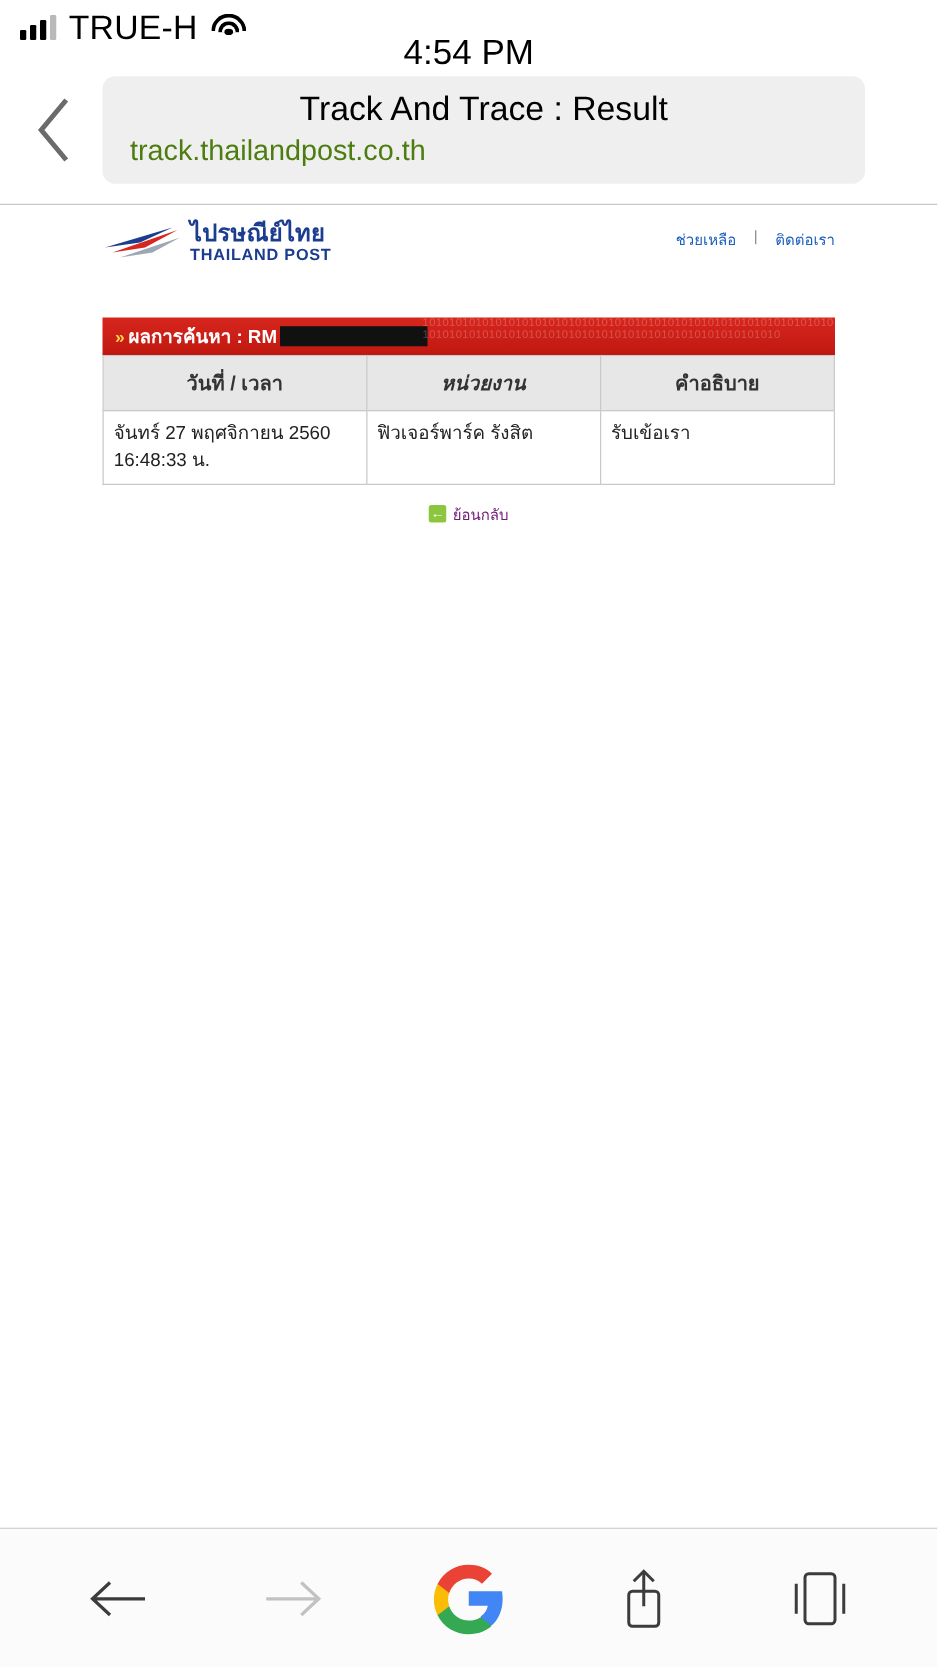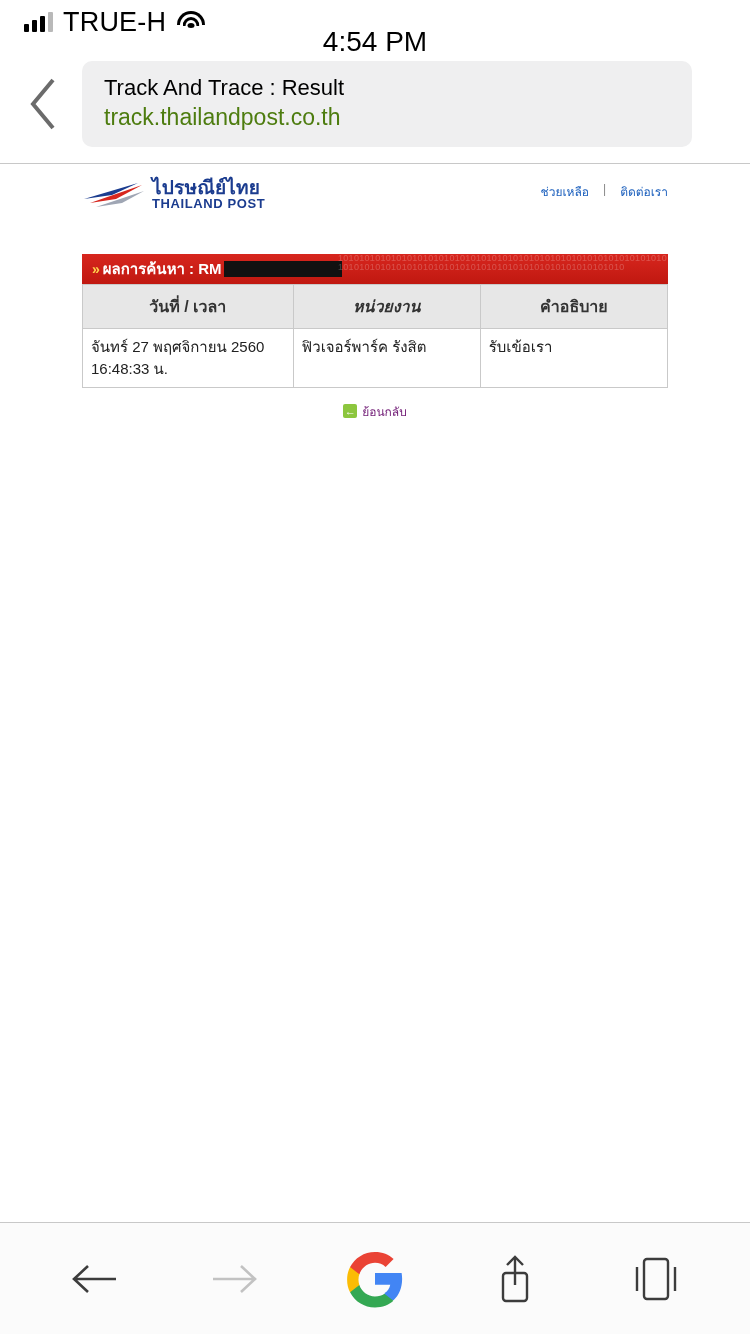--- a/index.html
+++ b/index.html
@@ -8,21 +8,21 @@
     font-family: "Liberation Sans", sans-serif;
     background: #ffffff;
     overflow: hidden;
   }
   .screen { position: relative; width: 750px; height: 1334px; display: flex; flex-direction: column; background:#fff; }
 
   
   .statusbar {
     height: 44px; flex: 0 0 44px;
     display: flex; align-items: center;
-    padding: 0 24px;
+    padding: 0 16px;
     font-size: 26px; color: #000;
     position: relative;
   }
   .sb-left { display: flex; align-items: center; gap: 10px; }
   .signal { display: flex; align-items: flex-end; gap: 3px; height: 20px; }
   .signal i { display: block; width: 5px; background: #000; border-radius: 1px; }
   .signal i:nth-child(1) { height: 8px; }
   .signal i:nth-child(2) { height: 12px; }
   .signal i:nth-child(3) { height: 16px; }
   .signal i:nth-child(4) { height: 20px; background: #b9b9b9; }
@@ -52,28 +52,28 @@
     border-bottom: 1px solid #c8c8c8;
     padding: 0 14px;
   }
   .back-chevron { width: 60px; display:flex; align-items:center; justify-content:center; color: #4a4a4a; }
   .urlbox {
     flex: 1; height: 86px;
     background: #efeff0; border-radius: 10px;
     display: flex; flex-direction: column; justify-content: center;
     padding: 0 22px; margin-left: 8px; margin-right: 44px;
   }
-  .url-title { font-size: 22px; color: #000; line-height: 1.25; }
+  .url-title { font-size: 27px; color: #000; line-height: 1.25; text-align: center; }
   .url-host { font-size: 23px; color: #4d7c0f; line-height: 1.3; margin-top: 2px; }
 
   
   .content { flex: 1; background: #fff; position: relative; overflow: hidden; }
 
   .logo-row { display:flex; align-items:flex-start; justify-content:space-between; padding: 14px 82px 0 82px; }
-  .logo { display: flex; align-items: center; gap: 6px; }
+  .logo { display: flex; gap: 6px; }
   .logo-mark { position: relative; width: 64px; height: 30px; }
   .logo-mark svg { display:block; }
   .logo-text { line-height: 1; }
   .logo-text .th { font-size: 19px; color: #1b3c8f; font-weight: 700; letter-spacing:.2px; }
   .logo-text .en { font-size: 13px; color: #1b3c8f; font-weight: 700; letter-spacing: .6px; }
   .toplinks { font-size: 12px; color: #1b5fbd; display:flex; gap:14px; padding-top: 4px;}
   .toplinks span { color:#888; }
   .toplinks a { color:#1b5fbd; text-decoration:none; }
 
   .redbar {

